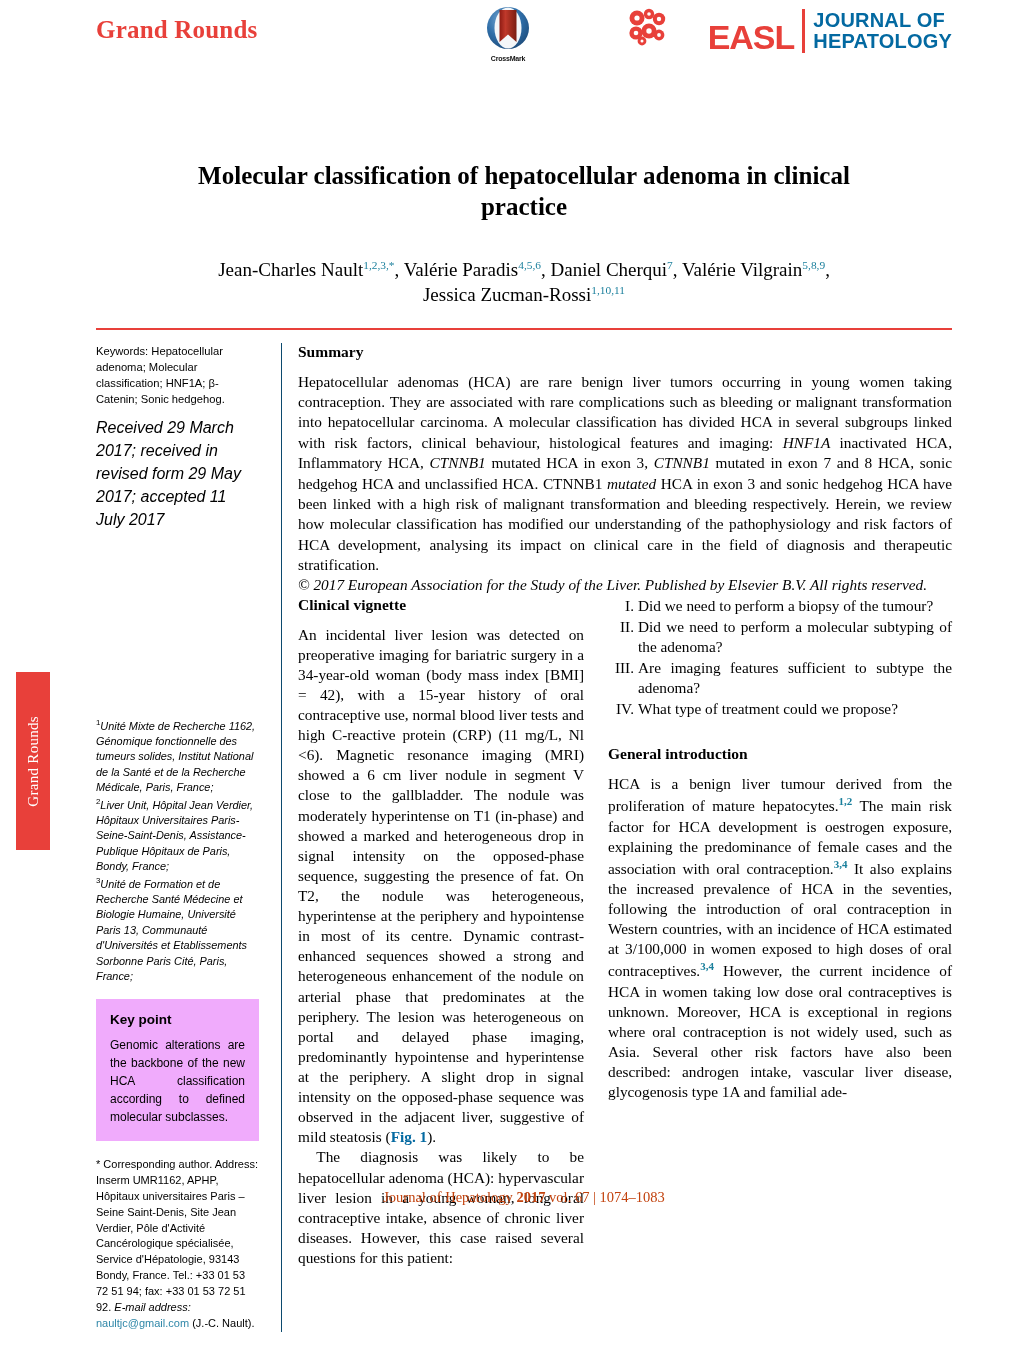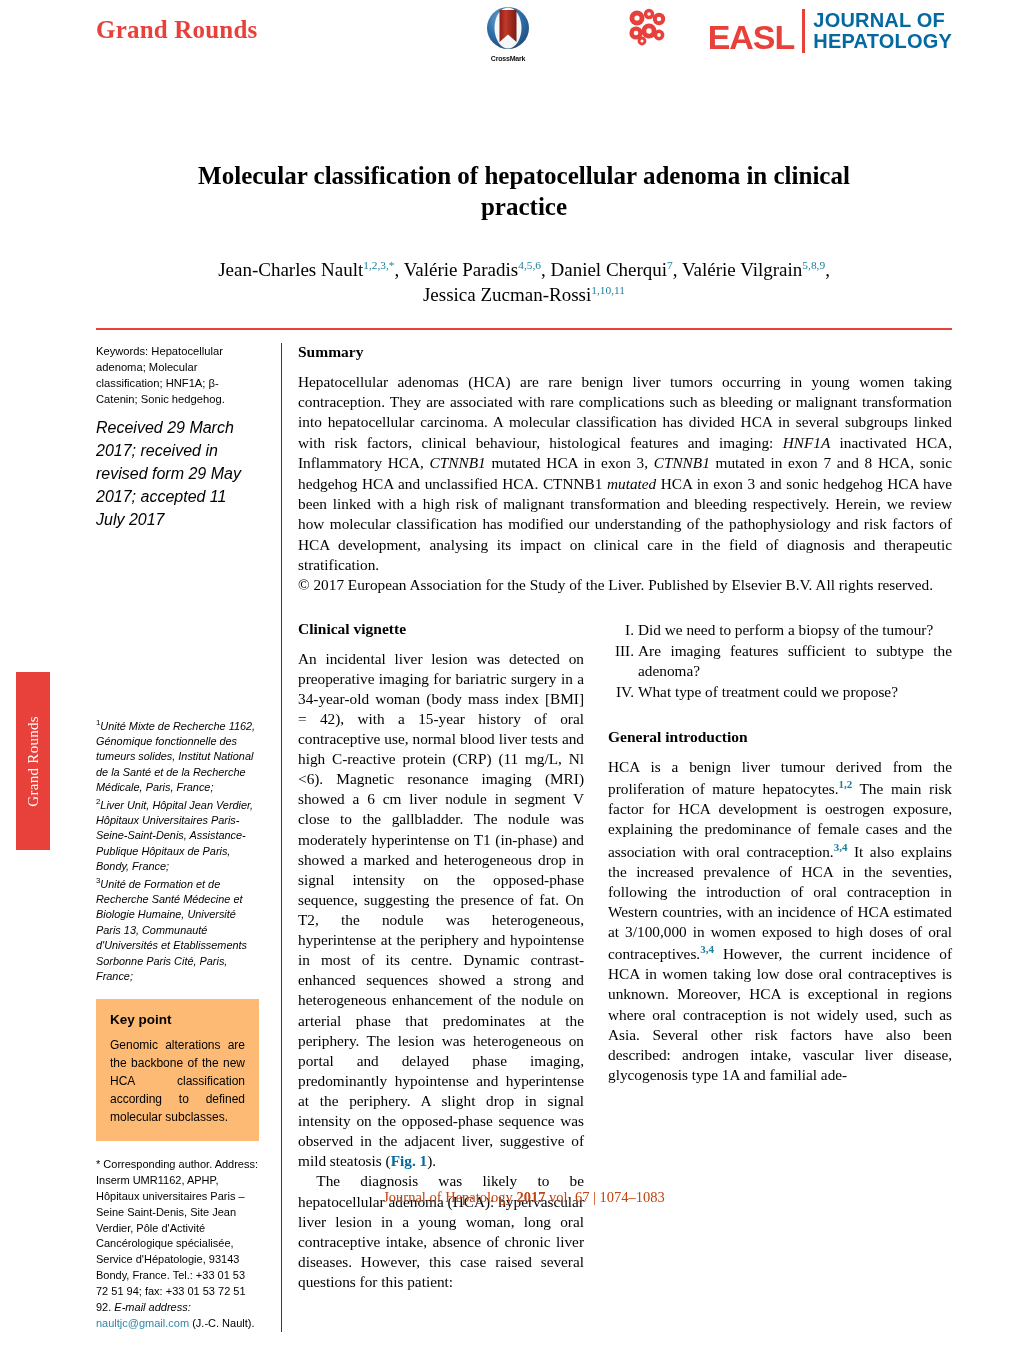--- a/index.html
+++ b/index.html
@@ -183,21 +183,21 @@
     font-family: "Liberation Sans", sans-serif;
     font-size: 10.9px;
     line-height: 1.42;
     font-style: italic;
     color: #000;
     margin-top: 0;
   }
   .affils sup { font-style: normal; font-size: 72%; vertical-align: super; }
 
   .keypoint {
-    background: #fdba74;
+    background: #f0abfc;
     padding: 13px 14px 15px 14px;
     margin-top: 14px;
   }
   .keypoint-title {
     font-family: "Liberation Sans", sans-serif;
     font-size: 13.5px;
     font-weight: bold;
     margin-bottom: 9px;
   }
   .keypoint-body {
@@ -230,25 +230,25 @@
     text-align: justify;
     margin: 0;
   }
   .summary-text i { font-style: italic; }
   .copyright {
     font-family: "Liberation Serif", serif;
     font-size: 15.3px;
     line-height: 1.33;
     text-align: justify;
     margin: 0;
+    font-style: italic;
   }
 
   .two-col {
     display: flex;
-    margin-top: 24px;
     justify-content: center;
   }
   .mid-col {
     width: 310px;
     flex: 0 0 310px;
     padding-right: 24px;
     box-sizing: border-box;
   }
   .right-col {
     flex: 1 1 auto;
@@ -409,20 +409,21 @@
 
         <div class="mid-col">
           <div class="sec-head">Clinical vignette</div>
           <p class="para"><span>An incidental liver lesion was detected on preoperative imaging for bariatric surgery in a 34-year-old woman (body mass index [BMI] = 42), with a 15-year history of oral contraceptive use, normal blood liver tests and high C-reactive protein (CRP) (11 mg/L, Nl &lt;6). Magnetic resonance imaging (MRI) showed a 6 cm liver nodule in segment V close to the gallbladder. The nodule was moderately hyperintense on T1 (in-phase) and showed a marked and heterogeneous drop in signal intensity on the opposed-phase sequence, suggesting the presence of fat. On T2, the nodule was heterogeneous, hyperintense at the periphery and hypointense in most of its centre. Dynamic contrast-enhanced sequences showed a strong and heterogeneous enhancement of the nodule on arterial phase that predominates at the periphery. The lesion was heterogeneous on portal and delayed phase imaging, predominantly hypointense and hyperintense at the periphery. A slight drop in signal intensity on the opposed-phase sequence was observed in the adjacent liver, suggestive of mild steatosis (</span><span class="figref">Fig. 1</span><span>).</span></p>
           <p class="para indent">The diagnosis was likely to be hepatocellular adenoma (HCA): hypervascular liver lesion in a young woman, long oral contraceptive intake, absence of chronic liver diseases. However, this case raised several questions for this patient:</p>
         </div>
 
         <div class="right-col">
           <ol class="questions">
             <li><span class="rn">I.</span><span>Did we need to perform a biopsy of the tumour?</span></li>
+            <li><span class="rn">II.</span><span>Did we need to perform a molecular subtyping of the adenoma?</span></li>
             <li><span class="rn">III.</span><span>Are imaging features sufficient to subtype the adenoma?</span></li>
             <li><span class="rn">IV.</span><span>What type of treatment could we propose?</span></li>
           </ol>
 
           <div class="section-gap">
             <div class="sec-head">General introduction</div>
             <p class="para"><span>HCA is a benign liver tumour derived from the proliferation of mature hepatocytes.</span><span class="ref-sup">1,2</span><span> The main risk factor for HCA development is oestrogen exposure, explaining the predominance of female cases and the association with oral contraception.</span><span class="ref-sup">3,4</span><span> It also explains the increased prevalence of HCA in the seventies, following the introduction of oral contraception in Western countries, with an incidence of HCA estimated at 3/100,000 in women exposed to high doses of oral contraceptives.</span><span class="ref-sup">3,4</span><span> However, the current incidence of HCA in women taking low dose oral contraceptives is unknown. Moreover, HCA is exceptional in regions where oral contraception is not widely used, such as Asia. Several other risk factors have also been described: androgen intake, vascular liver disease, glycogenosis type 1A and familial ade-</span></p>
           </div>
         </div>
 

